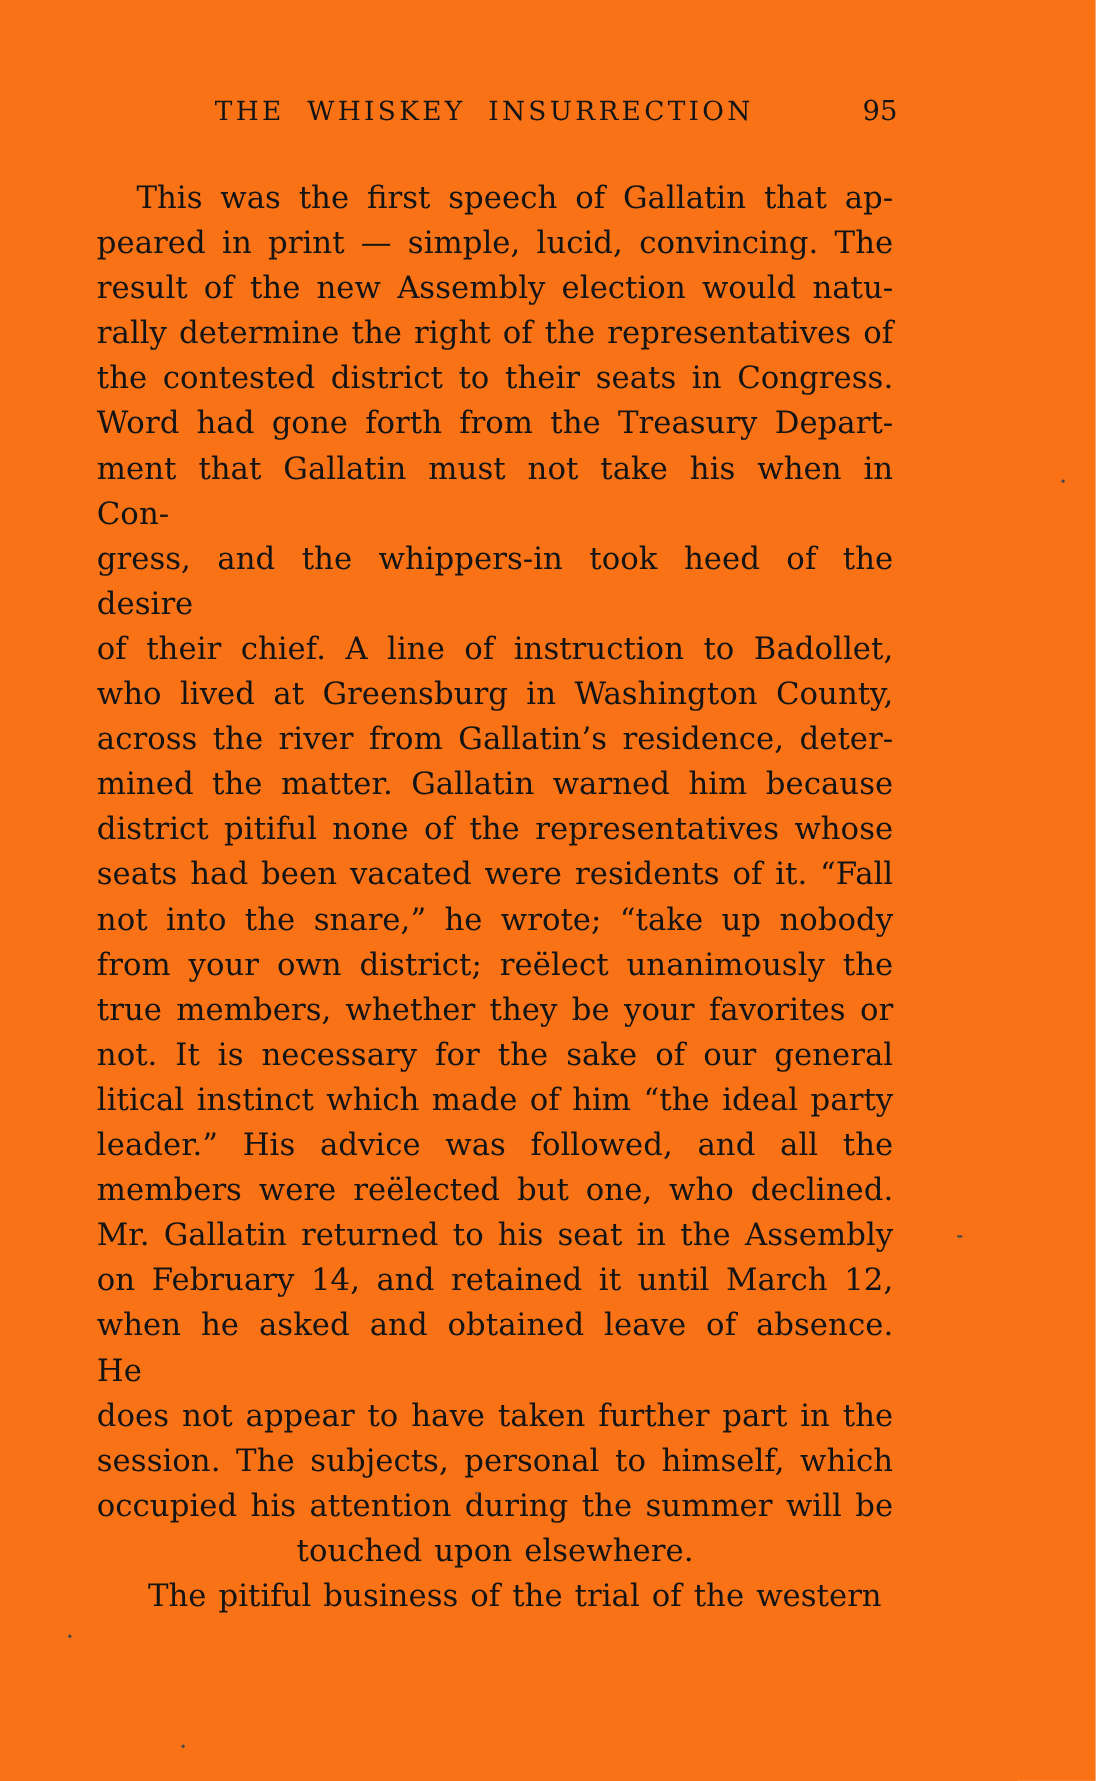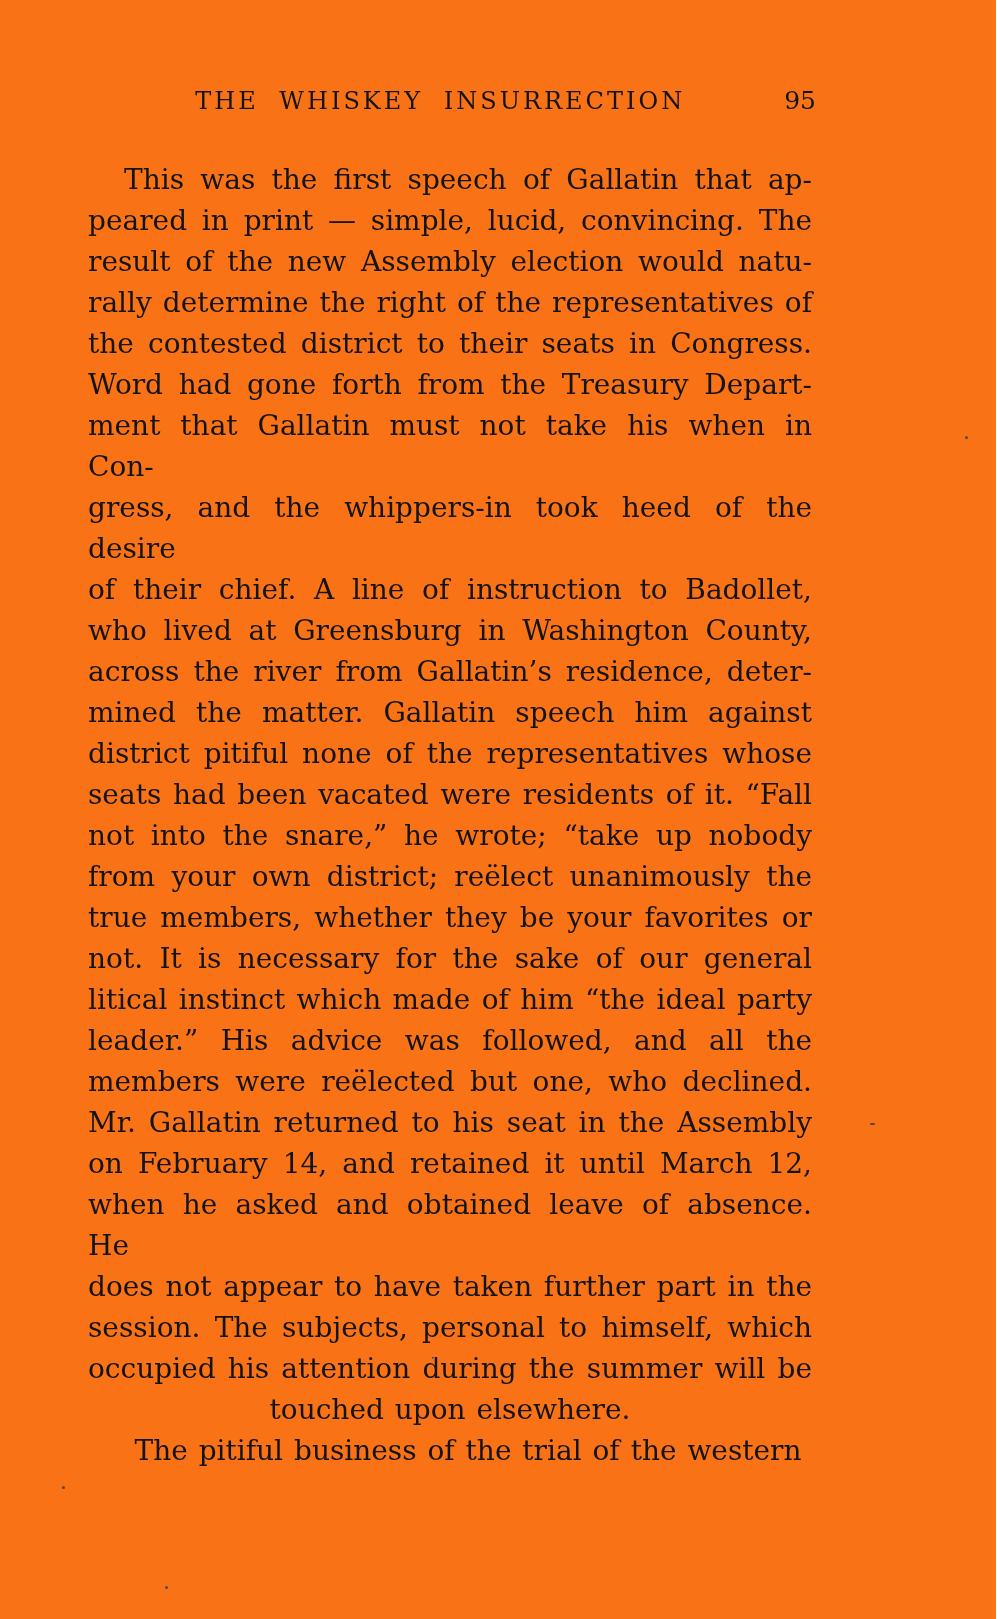--- a/index.html
+++ b/index.html
@@ -91,21 +91,21 @@
       <div class="line">peared in print — simple, lucid, convincing.  The</div>
       <div class="line">result of the new Assembly election would natu-</div>
       <div class="line">rally determine the right of the representatives of</div>
       <div class="line">the contested district to their seats in Congress.</div>
       <div class="line">Word had gone forth from the Treasury Depart-</div>
       <div class="line">ment that Gallatin must not take his when in Con-</div>
       <div class="line">gress, and the whippers-in took heed of the desire</div>
       <div class="line">of their chief.  A line of instruction to Badollet,</div>
       <div class="line">who lived at Greensburg in Washington County,</div>
       <div class="line">across the river from Gallatin’s residence, deter-</div>
-      <div class="line">mined the matter.  Gallatin speech him against</div>
+      <div class="line">mined the matter.  Gallatin warned him because</div>
       <div class="line">district pitiful none of the representatives whose</div>
       <div class="line">seats had been vacated were residents of it.  “Fall</div>
       <div class="line">not into the snare,” he wrote; “take up nobody</div>
       <div class="line">from your own district; reëlect unanimously the</div>
       <div class="line">true members, whether they be your favorites or</div>
       <div class="line">not.  It is necessary for the sake of our general</div>
       <div class="line">litical instinct which made of him “the ideal party</div>
       <div class="line">leader.”  His advice was followed, and all the</div>
       <div class="line">members were reëlected but one, who declined.</div>
       <div class="line">Mr. Gallatin returned to his seat in the Assembly</div>

